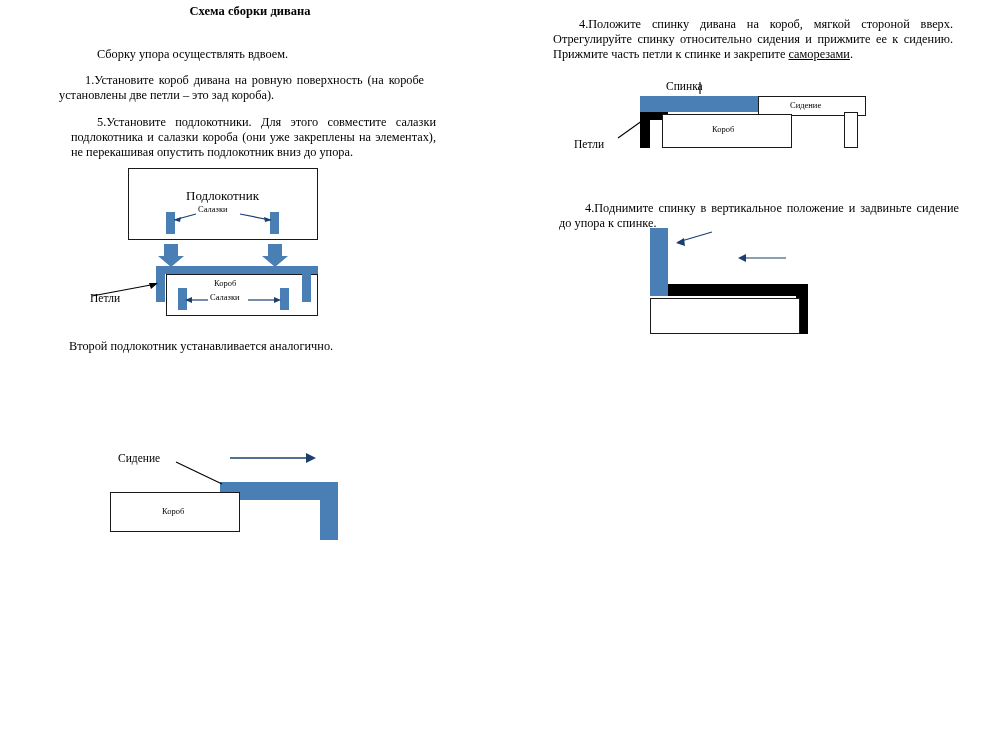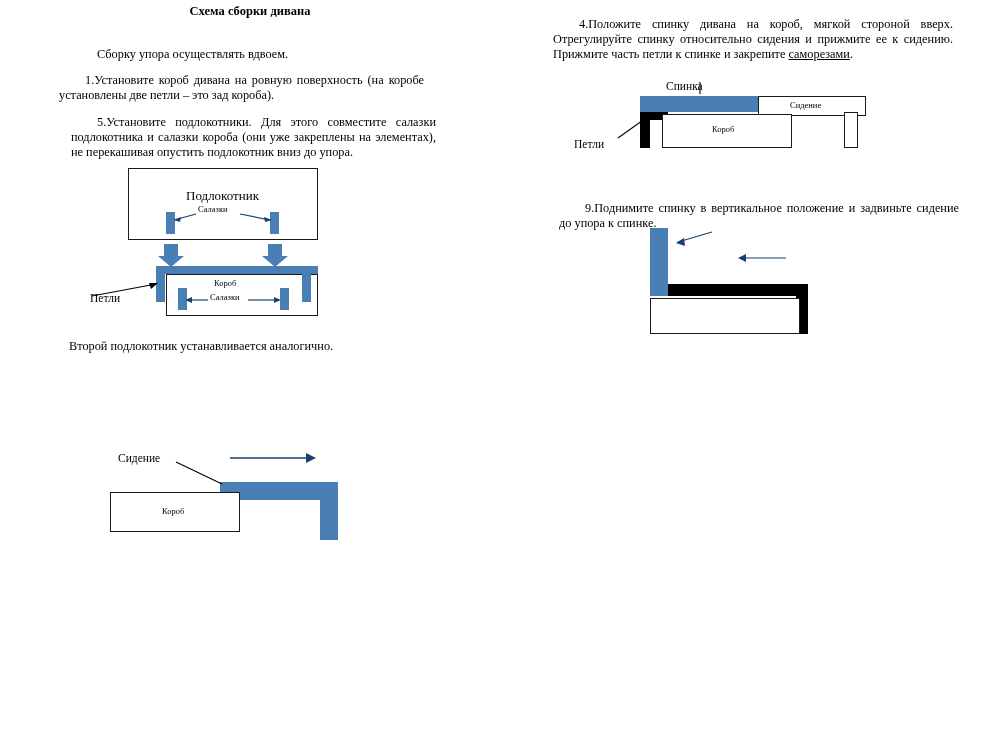--- a/index.html
+++ b/index.html
@@ -190,21 +190,21 @@
       <div class="box" style="left:204px; top:28px; width:14px; height:36px;"></div>
       <div class="label" style="left:26px; top:-14px;margin-top:10px;">Спинка</div>
       <div class="label" style="left:-66px; top:54px;">Петли</div>
       <svg class="overlay" width="330" height="80">
         <line x1="60" y1="-2" x2="60" y2="10" stroke="#000000" stroke-width="1.1"></line>
         <line x1="-22" y1="54" x2="6" y2="34" stroke="#000000" stroke-width="1.1"></line>
         <polygon points="8,32 0,34 4,40" fill="#000000"></polygon>
       </svg>
     </div>
 
-    <p class="para indent" style="left:48px; top:190px; width:400px;">9.Поднимите спинку в вертикальное положение и задвиньте сидение до упора к спинке.</p>
+    <p class="para indent" style="left:48px; top:190px; width:400px;">4.Поднимите спинку в вертикальное положение и задвиньте сидение до упора к спинке.</p>
 
     <div class="diagram" style="left:150px; top:228px; width:330px; height:110px;">
       <div class="blue" style="left:0; top:0; width:18px; height:68px;"></div>
       <div class="black" style="left:18px; top:56px; width:140px; height:12px;"></div>
       <div class="black" style="left:146px; top:56px; width:12px; height:50px;"></div>
       <div class="black" style="left:18px; top:94px; width:140px; height:12px;"></div>
       <div class="box" style="left:0; top:70px; width:150px; height:36px;"></div>
       <svg class="overlay" width="330" height="110">
         <line x1="28" y1="14" x2="62" y2="4" stroke="#1a3f6e" stroke-width="1.2"></line>
         <polygon points="26,15 34,10 35,18" fill="#1a3f6e"></polygon>

